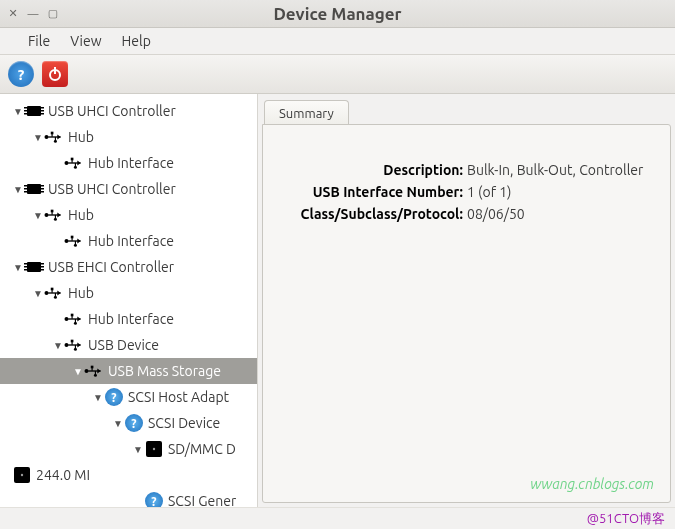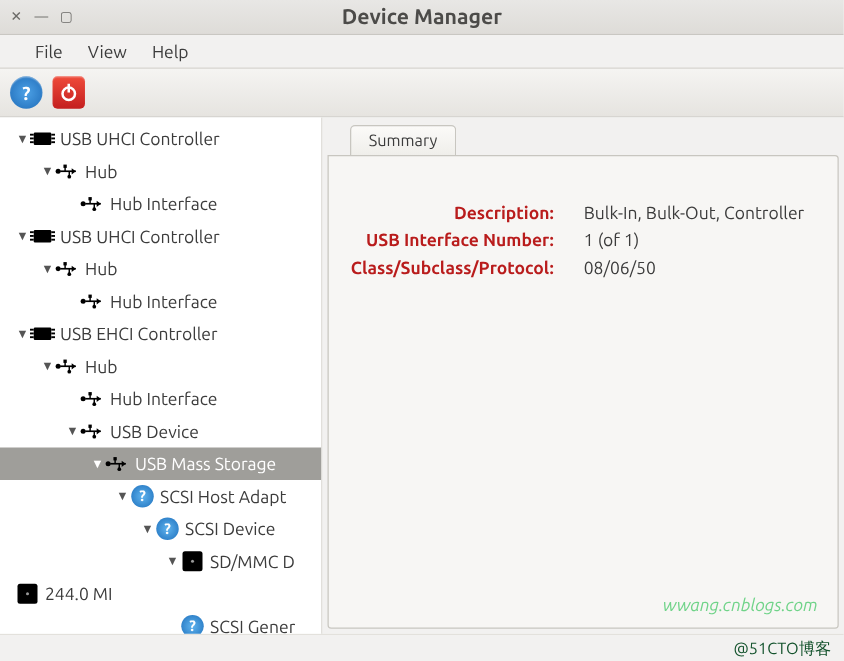--- a/index.html
+++ b/index.html
@@ -30,34 +30,34 @@
 
   .pad0 { padding-left: 12px; }
   .pad1 { padding-left: 32px; }
   .pad2 { padding-left: 52px; }
   .pad3 { padding-left: 72px; }
   .pad4 { padding-left: 92px; }
   .pad5 { padding-left: 112px; }
   .pad6 { padding-left: 132px; }
 
   .detail-pane { flex: 1; background: #f2f1f0; display: flex; flex-direction: column; position: relative; }
-  .tab-strip { height: 30px; display: flex; align-items: flex-end; padding-left: 22px; }
+  .tab-strip { height: 30px; display: flex; align-items: flex-end; padding-left: 6px; }
   .tab { padding: 5px 14px 5px 14px; font-size: 13px; background: linear-gradient(#fbfaf8,#efeeea); border: 1px solid #c8c6c0; border-bottom: none; border-radius: 4px 4px 0 0; margin-bottom: -1px; cursor: default; }
   .detail-body { border: 1px solid #c8c6c0; background: #f7f6f4; margin: 0 4px 4px 4px; flex: 1; padding: 16px 14px; border-radius: 0 3px 3px 3px; position: relative; }
   .detail-header { display: flex; align-items: center; gap: 14px; }
   .detail-header h2 { font-size: 16px; font-weight: 700; color: #2f2f2f; }
   .detail-header .ico-lg { width: 36px; height: 28px; }
   .props { margin-top: 18px; }
   .prow { display: flex; font-size: 14px; line-height: 22px; }
-  .prow .k { width: 190px; text-align: right; font-weight: 700; color: #b91c1c; padding-right: 24px; }
+  .prow .k { width: 190px; text-align: right; font-weight: 700; color: #000000; padding-right: 4px; }
   .prow .v { color: #3c3c3c; }
 
   .watermark1 { position: absolute; right: 16px; bottom: 10px; color: #62d07e; font-size: 14px; font-style: italic; opacity: .9; }
   .footer { height: 22px; display: flex; align-items: center; justify-content: flex-end; padding-right: 10px; background: #f2f1f0; border-top: 1px solid #e3e1dc; }
-  .footer span { font-size: 13px; color: #14532d; }
+  .footer span { font-size: 13px; color: #a21caf; }
   .svg-q { background: radial-gradient(#5fb3ee,#1d6fbc); border-radius: 50%; color: #fff; font-weight: 700; font-size: 12px; width: 18px; height: 18px; display: flex; align-items: center; justify-content: center; }
 </style>
 </head>
 <body>
 
 <svg width="0" height="0" style="position:absolute">
   <symbol id="usb" viewBox="0 0 24 16">
     <circle cx="3" cy="8" r="2.4"></circle>
     <rect x="5" y="7.2" width="15" height="1.6"></rect>
     <path d="M20 8 l-4 -3 v6 z"></path>

